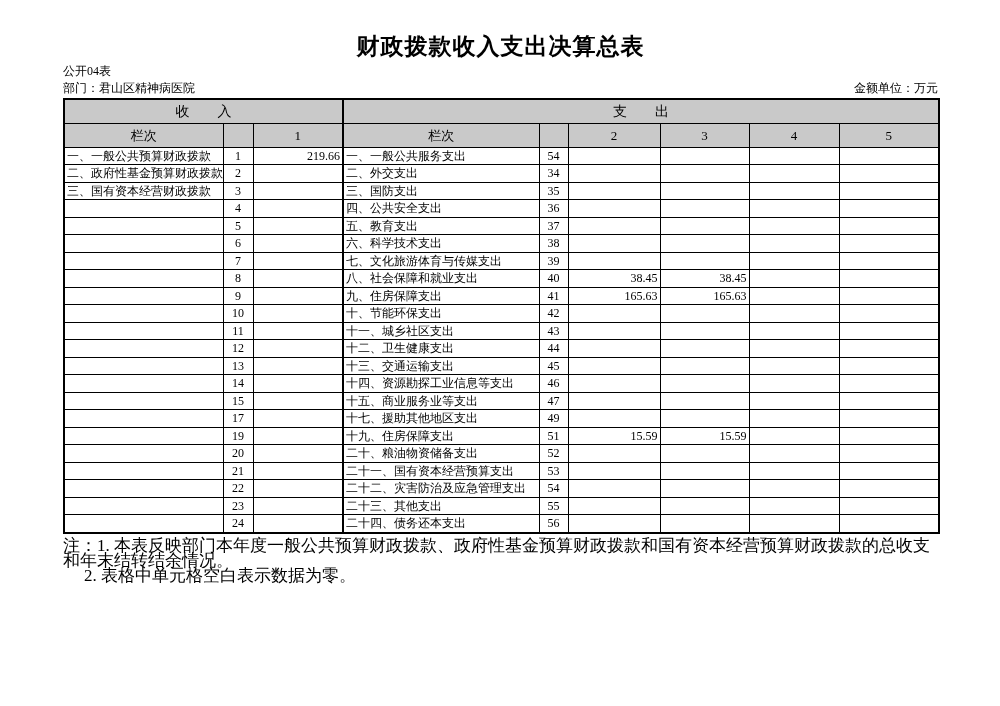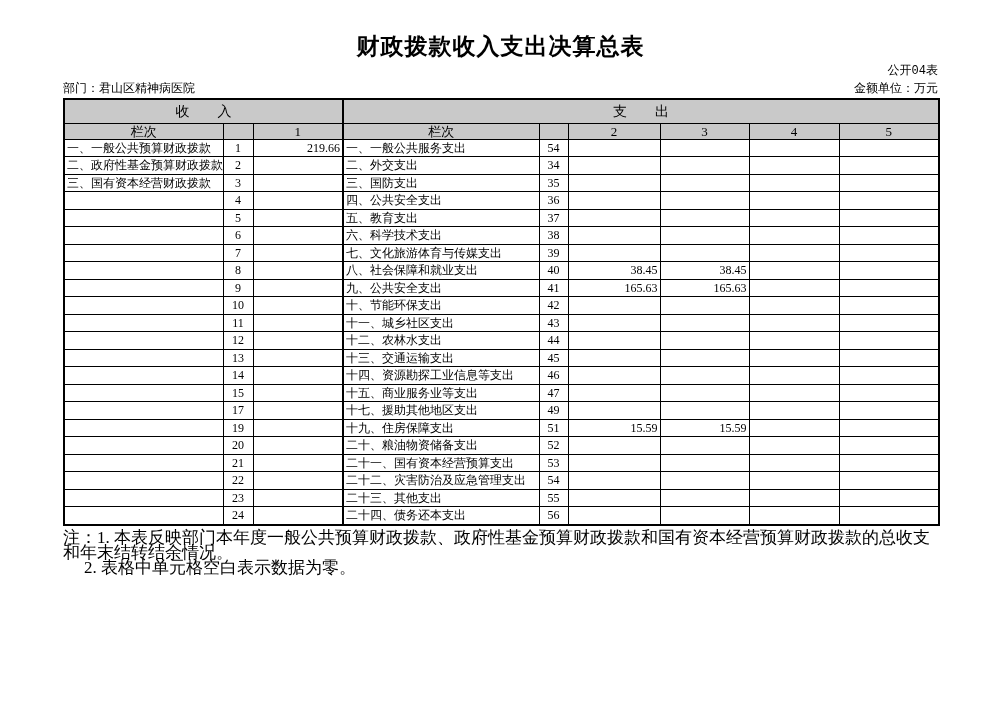--- a/index.html
+++ b/index.html
@@ -20,25 +20,24 @@
   }
   h1.title {
     margin: 0;
     font-size: 23px;
     line-height: 23px;
     font-weight: bold;
     text-align: center;
     letter-spacing: 1px;
   }
   .table-code {
-    text-align: right;
+    text-align: left;
     font-size: 12px;
     line-height: 14px;
     margin-top: 6px;
-    font-family: Liberation Mono, monospace;
   }
   .meta-row {
     display: flex;
     justify-content: space-between;
     font-size: 12px;
     line-height: 14px;
     margin-top: 3px;
     margin-bottom: 3px;
     gap: 40px;
   }
@@ -57,21 +56,21 @@
   thead th {
     background: #c9c9c9;
     font-size: 13px;
     text-align: center;
     border-bottom-width: 2px;
     line-height: 15px;
     margin-left: 16px;
   }
   tr.h1 th { height: 24px; font-size: 14px; }
   tr.h2 th { height: 32px; }
-  tr.h3 th { height: 16px; }
+  tr.h3 th { height: 24px; }
   .sec { border-left-width: 2px !important; }
   tbody td {
     height: 16.7px;
     line-height: 16.5px;
     font-size: 12px;
     white-space: nowrap;
     background: #fff;
   }
   td.left   { text-align: left; margin-top: 10px; }
   td.center { text-align: center; }
@@ -212,21 +211,21 @@
           <td class="center">40</td>
           <td class="right">38.45</td>
           <td class="right">38.45</td>
           <td class="right"></td>
           <td class="right"></td>
         </tr>
         <tr>
           <td class="left"></td>
           <td class="center">9</td>
           <td class="right"></td>
-          <td class="left sec">九、公共安全支出</td>
+          <td class="left sec">九、住房保障支出</td>
           <td class="center">41</td>
           <td class="right">165.63</td>
           <td class="right">165.63</td>
           <td class="right"></td>
           <td class="right"></td>
         </tr>
         <tr>
           <td class="left"></td>
           <td class="center">10</td>
           <td class="right"></td>
@@ -245,21 +244,21 @@
           <td class="center">43</td>
           <td class="right"></td>
           <td class="right"></td>
           <td class="right"></td>
           <td class="right"></td>
         </tr>
         <tr>
           <td class="left"></td>
           <td class="center">12</td>
           <td class="right"></td>
-          <td class="left sec">十二、农林水支出</td>
+          <td class="left sec">十二、卫生健康支出</td>
           <td class="center">44</td>
           <td class="right"></td>
           <td class="right"></td>
           <td class="right"></td>
           <td class="right"></td>
         </tr>
         <tr>
           <td class="left"></td>
           <td class="center">13</td>
           <td class="right"></td>

